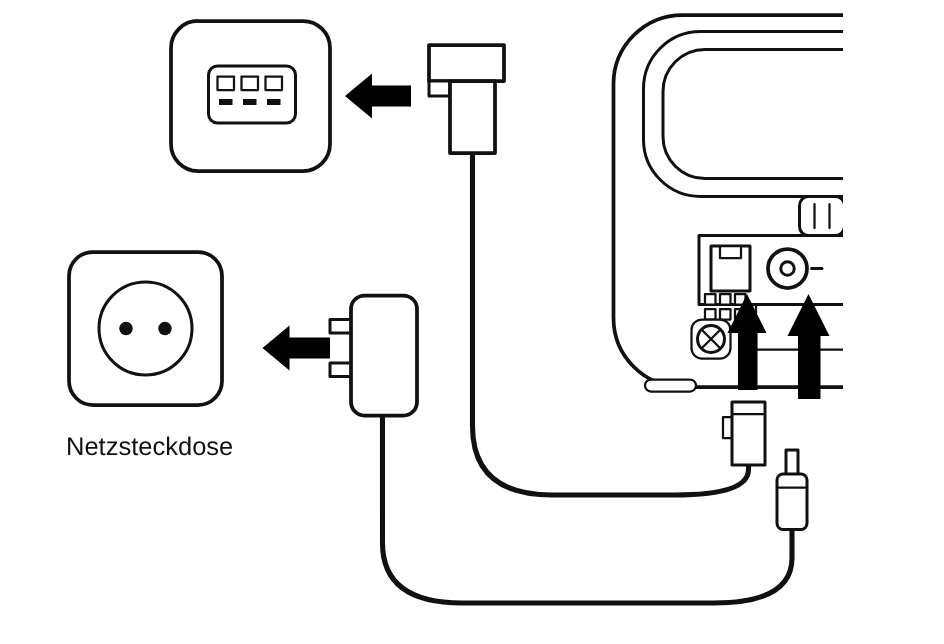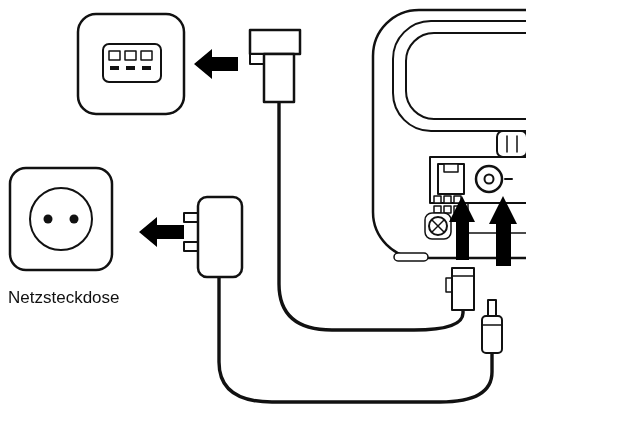--- a/index.html
+++ b/index.html
@@ -2,20 +2,21 @@
 <html><head>
 <meta charset="utf-8">
 <style>
   html,body{margin:0;padding:0;background:#ffffff;}
   .stage{
     position:relative;
     width:526px;height:429px;
     background:#ffffff;
     overflow:hidden;
     font-family:"Liberation Sans", sans-serif;
+    margin-left:36px;
   }
   svg{position:absolute;left:0;top:0;}
   .ln{stroke:#111111;stroke-linecap:round;stroke-linejoin:round;}
   .w25{stroke-width:2.5;}
   .w2{stroke-width:2;}
   .w15{stroke-width:1.5;}
   .cable{stroke:#111111;stroke-width:3.4;fill:none;stroke-linecap:round;}
   .arrow{fill:#000000;stroke:none;}
   text.label{font:17px "Liberation Sans", sans-serif;fill:#111111;}
 </style>

